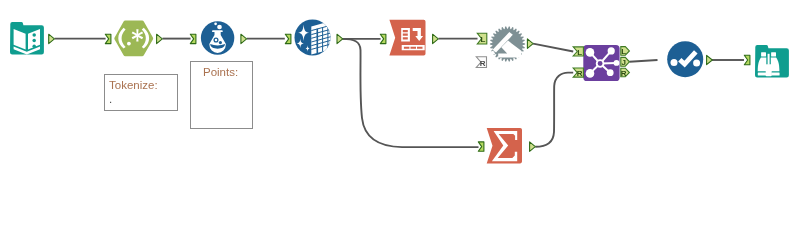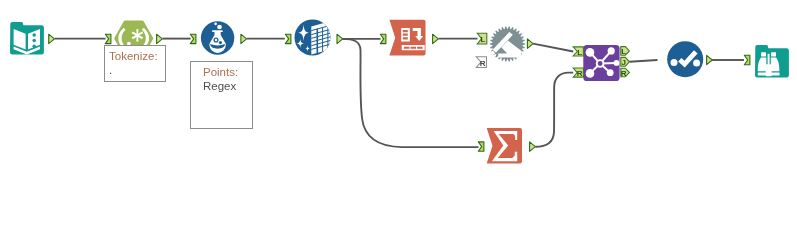--- a/index.html
+++ b/index.html
@@ -215,23 +215,22 @@
         <text class="anchor-label" x="623.7" y="65.1">J</text>
       </g>
       <g>
         <path d="M620.8,68.2 L625.3,68.2 L629.4,72.5 L625.3,76.8 L620.8,76.8 Z" fill="#cfe08d" stroke="#3f7a23" stroke-width="1.1"></path>
         <text class="anchor-label" x="623.7" y="75.7">R</text>
       </g>
     </g>
   </g>
 </svg>
 
-<div class="note" id="note-tokenize" style="left: 104px; top: 45px; width: 62px; height: 37px;">
+<div class="note" id="note-tokenize" style="left: 104px; top: 74px; width: 74px; height: 37px;">
   <span class="hdr">Tokenize:</span>
   <span class="bodyline">.</span>
 </div>
 
 <div class="note" id="note-points" style="left: 190px; top: 61px; width: 63px; height: 68px; padding-left: 12px;">
   <span class="hdr">Points:</span>
-  <span class="bodyline">Regex</span>
 </div>
 
 </div>
 
 </body></html>

